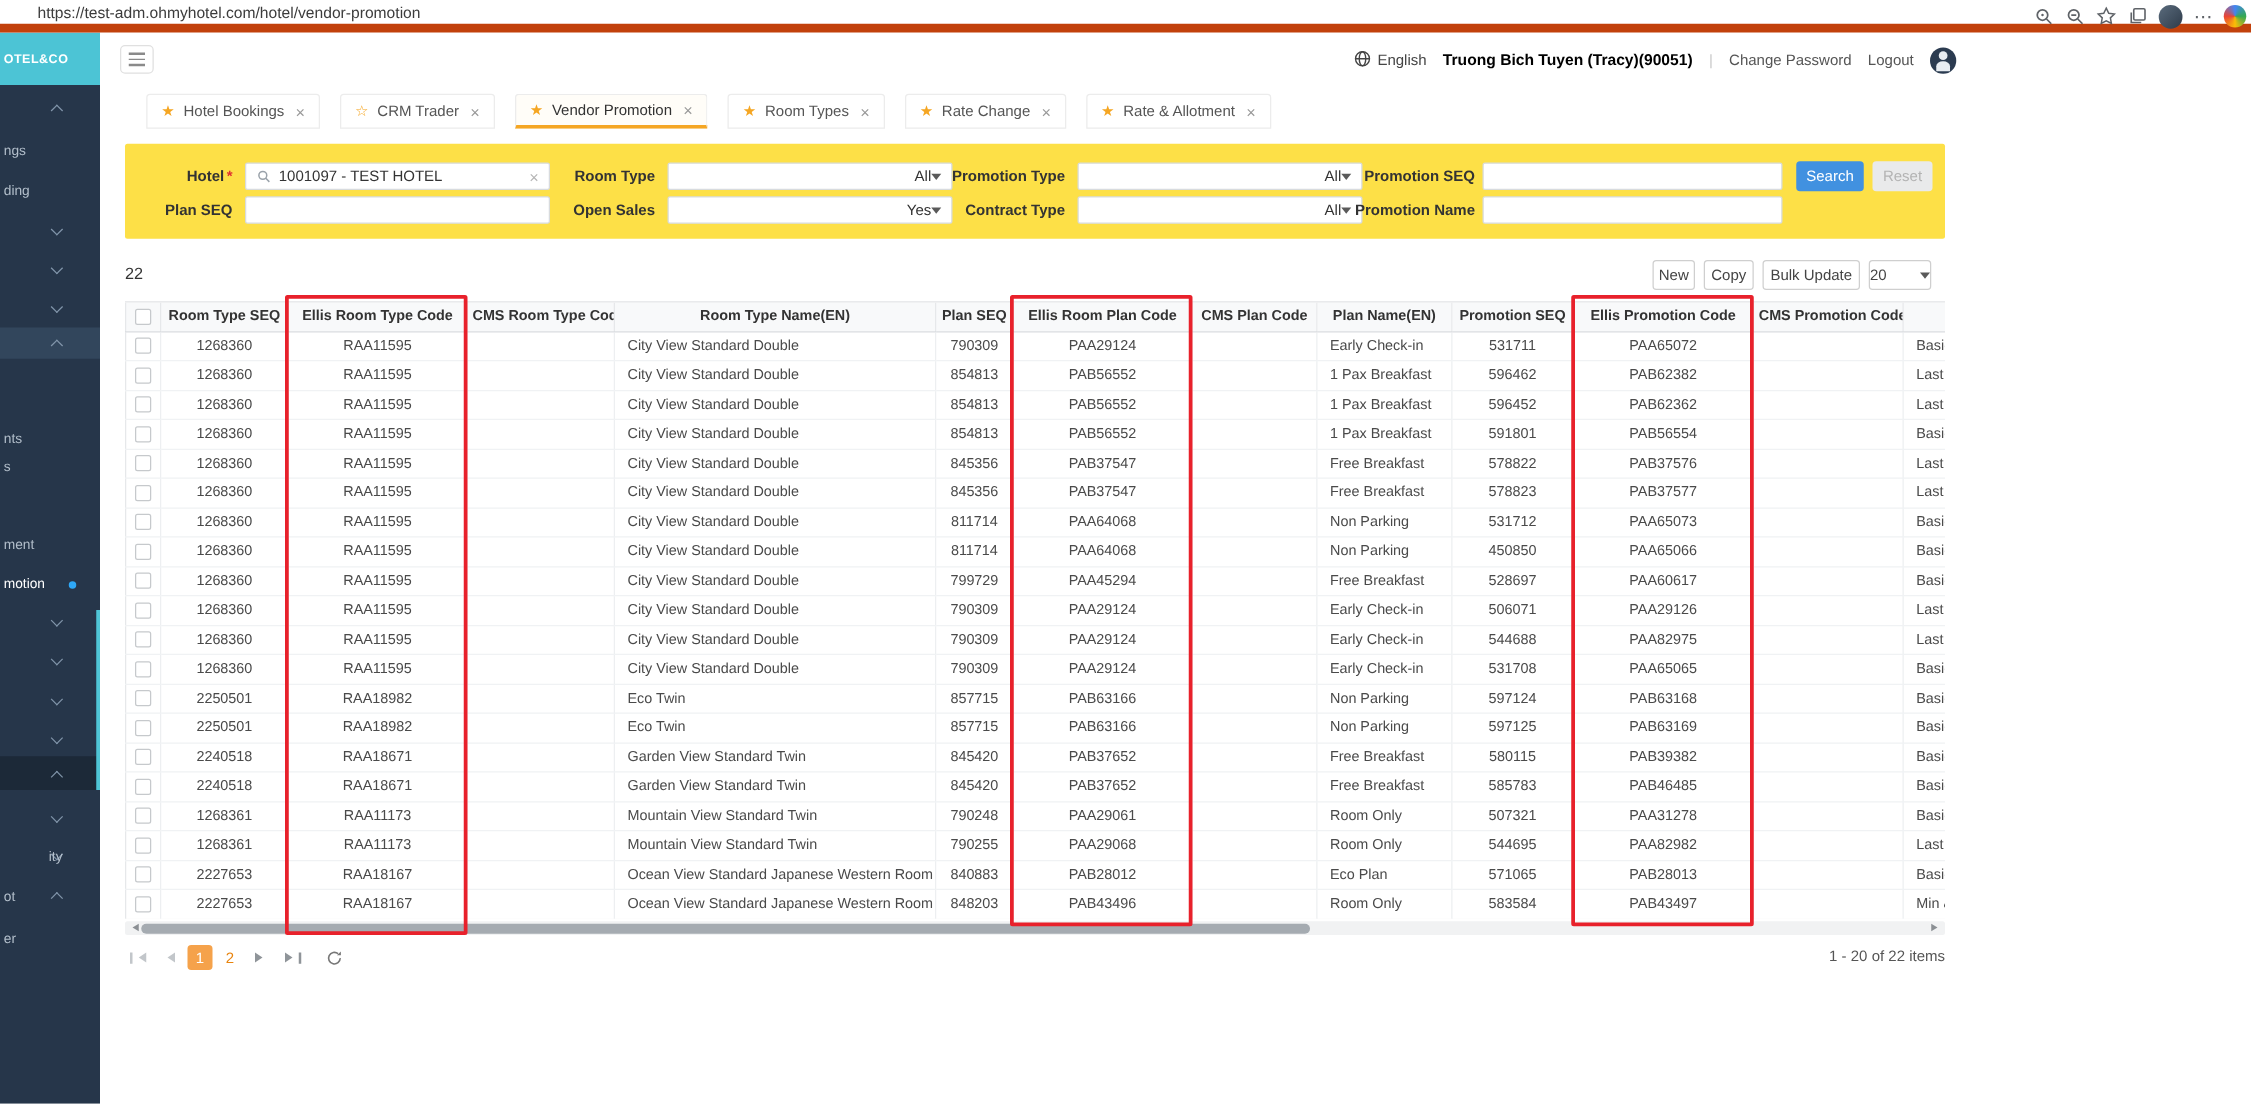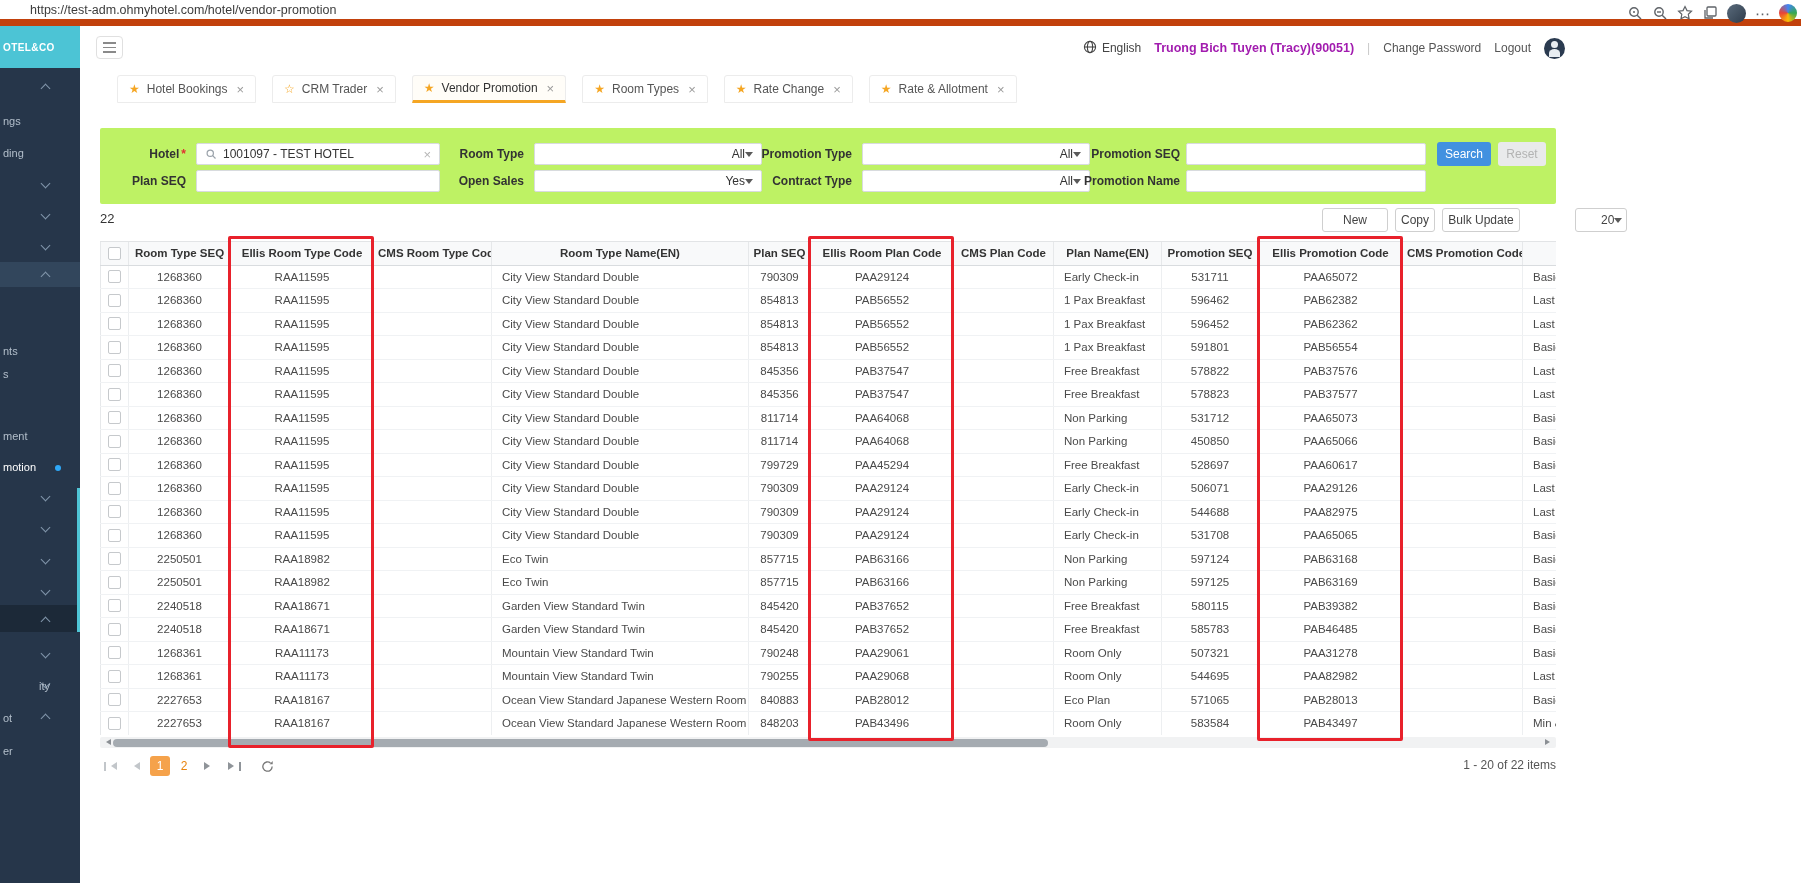--- a/index.html
+++ b/index.html
@@ -35,60 +35,60 @@
   .s-thumb { position:absolute; right:0; top:462px; width:3px; height:144px; background:#4fc5d6; }
 
   
   .app-header { position:absolute; left:80px; top:26px; width:1721px; height:44px; background:#fff; }
   .burger { position:absolute; left:16px; top:10px; width:27px; height:23px; border:1px solid #e0e0e0;
     border-radius:4px; display:flex; flex-direction:column; justify-content:center; align-items:center; gap:3px; cursor:pointer; }
   .burger i { display:block; width:13px; height:1.6px; background:#8a8a8a; }
   .h-right { position:absolute; right:236px; top:0; height:44px; display:flex; align-items:center; gap:13px;
     font-size:12px; color:#444; }
   .lang { display:flex; align-items:center; gap:5px; cursor:pointer; }
-  .uname { font-weight:bold; color:#a21caf; font-size:12.5px; }
+  .uname { font-weight:bold; color:#000000; font-size:12.5px; }
   .sep { color:#c9c9c9; }
   .hlink { color:#555; cursor:pointer; }
   .theme-circle { width:21px; height:21px; border-radius:50%; background:#2b3b50; position:relative; overflow:hidden; }
   .theme-circle::after { content:""; position:absolute; left:5px; top:11px; width:11px; height:8px;
     border-radius:50% 50% 0 0; background:#e8edf2; }
   .theme-circle::before { content:""; position:absolute; left:7px; top:3px; width:7px; height:7px;
     border-radius:50%; background:#e8edf2; }
 
   
   .tab-bar { position:absolute; left:80px; top:70px; width:1721px; height:45px; background:#fff;
     display:flex; align-items:flex-start; padding:5px 0 0 37px; gap:16px; }
   .tab { height:28px; display:flex; align-items:center; gap:7px; padding:0 11px; border:1px solid #ececec;
     border-radius:3px 3px 0 0; background:#fff; font-size:12px; color:#555; cursor:pointer; white-space:nowrap; }
   .tab.active { border-bottom:3px solid #f5a623; background:#fffdf8; color:#333; }
   .tab .star { color:#f5a623; font-size:12px; line-height:1; }
   .tab .x { color:#9a9a9a; font-size:13px; margin-left:2px; }
 
   
-  .filter-panel { position:absolute; left:100px; top:128px; width:1456px; height:76px; background:#bef264; border-radius:2px; }
+  .filter-panel { position:absolute; left:100px; top:115px; width:1456px; height:76px; background:#fde047; border-radius:2px; }
   .f-label { position:absolute; font-size:12px; font-weight:bold; color:#333; text-align:right; line-height:22px; white-space:nowrap; }
   .req { color:#e03131; margin-left:2px; }
   .f-box { position:absolute; height:22px; background:#fff; border:1px solid #d8dbde; border-radius:2px;
     font-size:12px; color:#333; display:flex; align-items:center; padding:0 8px; }
   .f-box input { border:none; outline:none; flex:1; font-size:12px; color:#333; min-width:0;
     font-family:"Liberation Sans", sans-serif; background:transparent; }
   .clear { color:#b6b6b6; font-size:13px; cursor:pointer; margin-left:4px; }
   .caret { width:0; height:0; border-left:4px solid transparent; border-right:4px solid transparent;
     border-top:5px solid #5a5a5a; margin-left:auto; }
   .f-val { flex:1; text-align:right; }
   .btn { position:absolute; height:24px; border-radius:3px; font-size:12px; text-align:center; line-height:24px; cursor:pointer; }
   .btn-search { background:#4191e0; color:#fff; }
   .btn-reset  { background:#e9eaeb; color:#b3b3b3; }
 
   
   .count { position:absolute; left:100px; top:211px; font-size:13px; color:#333; }
   .toolbar { position:absolute; left:1322px; top:208px; height:24px; display:flex; gap:7px; }
   .t-btn { border:1px solid #cfcfcf; border-radius:3px; background:#fff; font-size:12px; color:#444;
     height:24px; line-height:22px; text-align:center; cursor:pointer; }
-  .psel { display:flex; align-items:center; padding:0 25px; width:50px;margin-left:48px; }
+  .psel { display:flex; align-items:center; padding:0 0; width:50px; }
 
   
   .grid { position:absolute; left:100px; top:241px; width:1456px; height:494px; overflow:hidden;
     border-top:1px solid #e2e4e6; background:#fff; }
   .grid table { border-collapse:collapse; table-layout:fixed; width:1622px; }
   .grid th { height:23px; background:#f8f9fa; font-size:11.5px; font-weight:bold; color:#333;
     border-right:1px solid #e6e8ea; border-bottom:1px solid #d9dcdf; text-align:center; padding:0 4px;
     white-space:nowrap; overflow:hidden; }
   .grid td { height:23.5px; font-size:11.5px; color:#4a4a4a; border-right:1px solid #edeff1;
     border-bottom:1px solid #f0f2f4; text-align:center; padding:0 4px; white-space:nowrap; overflow:hidden; }
@@ -293,21 +293,21 @@
       <span class="caret"></span>
   </div>
   <div class="f-label" style="left:960px;top:42px;width:120px">Promotion Name</div>
   <div class="f-box" style="left:1086px;top:42px;width:240px">
     <input value="" style="">
   </div>
 </div>
 
 <div class="count">22</div>
 <div class="toolbar">
-  <div class="t-btn" style="width:66px">New</div>
+  <div class="t-btn" style="width:34px">New</div>
   <div class="t-btn" style="width:40px">Copy</div>
   <div class="t-btn" style="width:78px">Bulk Update</div>
   <div class="t-btn psel">
     <span>20</span>
       <span class="caret"></span>
   </div>
 </div>
 
 <div class="grid">
   <table>

